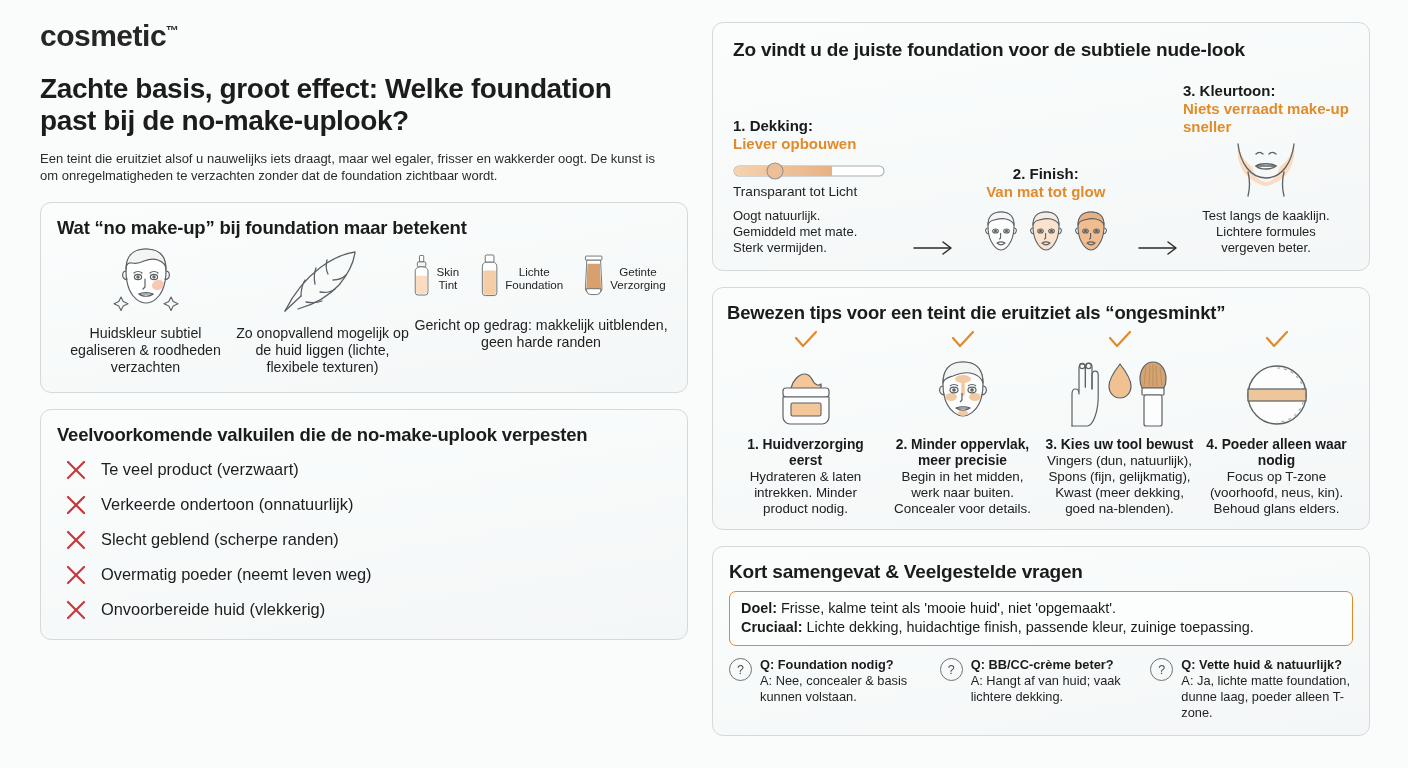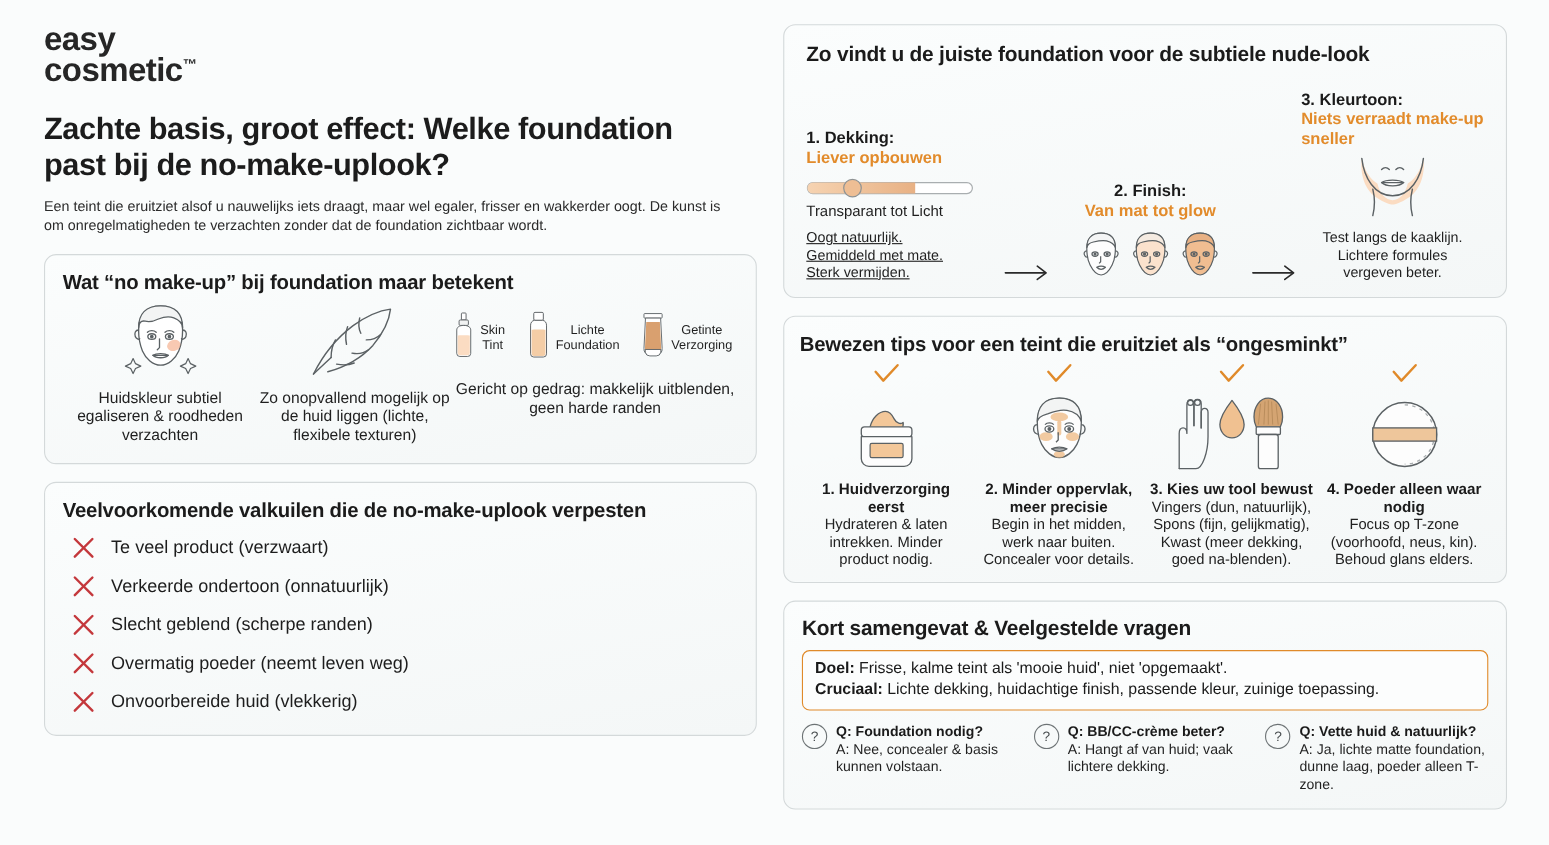--- a/index.html
+++ b/index.html
@@ -145,21 +145,20 @@
   svg { display: block; }
 </style>
 </head>
 <body>
 
 <div class="page">
 
   <div class="col col-left">
 
     <div class="brand">
-      <div>easy</div>
       <div class="l2"><span>cosmetic</span><sup>™</sup></div>
     </div>
 
     <h1 class="headline">Zachte basis, groot effect: Welke foundation past bij de no-make-uplook?</h1>
     <p class="lede">Een teint die eruitziet alsof u nauwelijks iets draagt, maar wel egaler, frisser en wakkerder oogt. De kunst is om onregelmatigheden te verzachten zonder dat de foundation zichtbaar wordt.</p>
 
     <div class="card">
       <div class="card-title">Wat “no make-up” bij foundation maar betekent</div>
 
       <div class="triad">
@@ -326,21 +325,21 @@
                     <stop offset="0" stop-color="#f6d3b1"></stop>
                     <stop offset="1" stop-color="#e8b184"></stop>
                   </linearGradient>
                 </defs>
               <rect x="1" y="4" width="150" height="10" rx="5" fill="#ffffff" stroke="#a9aeb0" stroke-width="1.1"></rect>
               <path d="M6 4h93v10H6a5 5 0 0 1 0-10z" fill="url(#cov)"></path>
               <circle cx="42" cy="9" r="8" fill="#eebe94" stroke="#8e9395" stroke-width="1.1"></circle>
             </svg>
           </div>
           <div class="slider-cap">Transparant tot Licht</div>
-          <div class="step-note" style="white-space:pre-line;text-decoration:underline;">Oogt natuurlijk.
+          <div class="step-note" style="white-space:pre-line;">Oogt natuurlijk.
 Gemiddeld met mate.
 Sterk vermijden.</div>
         </div>
 
         <div class="arrow">
           <svg width="42" height="16" viewBox="0 0 42 16">
               <g stroke="#2a2a2a" stroke-width="1.5" fill="none" stroke-linecap="round" stroke-linejoin="round">
                 <line x1="2" y1="8" x2="38" y2="8"></line>
                 <polyline points="31,2 39,8 31,14"></polyline>
               </g>

